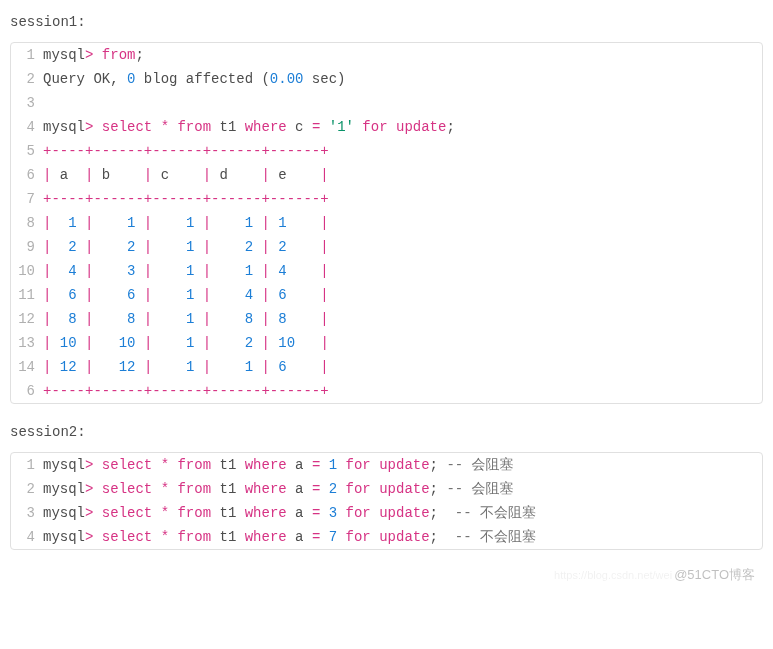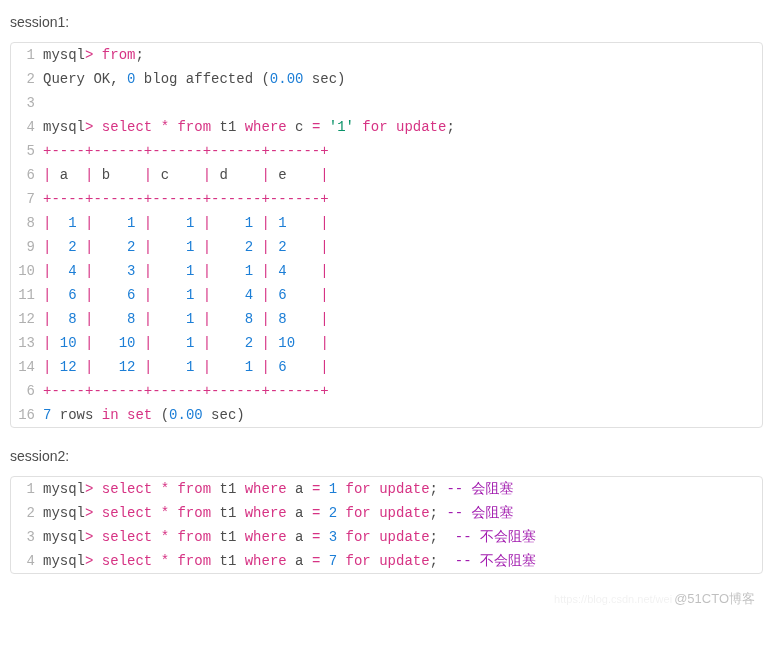--- a/index.html
+++ b/index.html
@@ -8,20 +8,21 @@
     background: #ffffff;
     font-family: -apple-system, BlinkMacSystemFont, "Segoe UI", Helvetica, Arial, sans-serif;
     font-size: 14px;
     color: #4d4d4d;
     width: 753px;
   }
   .label {
     font-size: 14px;
     color: #4d4d4d;
     margin: 4px 0 12px 0;
+    font-family: Liberation Mono, monospace;
   }
   .code-block {
     border: 1px solid #e0e0e0;
     border-radius: 4px;
     background: #ffffff;
     font-family: "SFMono-Regular", Consolas, "Liberation Mono", Menlo, monospace;
     font-size: 14px;
     line-height: 24px;
     overflow: hidden;
     margin-bottom: 20px;
@@ -39,21 +40,21 @@
     flex-shrink: 0;
   }
   .code {
     flex: 1;
     color: #4d4d4d;
   }
   .kw   { color: #d63384; }   
   .num  { color: #1c7ed6; }   
   .str  { color: #099268; }   
   .op   { color: #4d4d4d; }   
-  .cmt  { color: #a21caf; }   
+  .cmt  { color: #737373; }   
 
   .watermark {
     position: relative;
     text-align: right;
     font-size: 13px;
     color: rgba(0,0,0,0.25);
     margin-top: -4px;
     padding-right: 8px;
   }
   .watermark-faint {
@@ -76,21 +77,20 @@
     <div class="code-line"><span class="gutter">6</span><span class="code"><span class="kw">|</span><span class="op"> a  </span><span class="kw">|</span><span class="op"> b    </span><span class="kw">|</span><span class="op"> c    </span><span class="kw">|</span><span class="op"> d    </span><span class="kw">|</span><span class="op"> e    </span><span class="kw">|</span></span></div>
     <div class="code-line"><span class="gutter">7</span><span class="code"><span class="kw">+----+------+------+------+------+</span></span></div>
     <div class="code-line"><span class="gutter">8</span><span class="code"><span class="kw">|</span><span class="op">  </span><span class="num">1</span><span class="op"> </span><span class="kw">|</span><span class="op">    </span><span class="num">1</span><span class="op"> </span><span class="kw">|</span><span class="op">    </span><span class="num">1</span><span class="op"> </span><span class="kw">|</span><span class="op">    </span><span class="num">1</span><span class="op"> </span><span class="kw">|</span><span class="op"> </span><span class="num">1</span><span class="op">    </span><span class="kw">|</span></span></div>
     <div class="code-line"><span class="gutter">9</span><span class="code"><span class="kw">|</span><span class="op">  </span><span class="num">2</span><span class="op"> </span><span class="kw">|</span><span class="op">    </span><span class="num">2</span><span class="op"> </span><span class="kw">|</span><span class="op">    </span><span class="num">1</span><span class="op"> </span><span class="kw">|</span><span class="op">    </span><span class="num">2</span><span class="op"> </span><span class="kw">|</span><span class="op"> </span><span class="num">2</span><span class="op">    </span><span class="kw">|</span></span></div>
     <div class="code-line"><span class="gutter">10</span><span class="code"><span class="kw">|</span><span class="op">  </span><span class="num">4</span><span class="op"> </span><span class="kw">|</span><span class="op">    </span><span class="num">3</span><span class="op"> </span><span class="kw">|</span><span class="op">    </span><span class="num">1</span><span class="op"> </span><span class="kw">|</span><span class="op">    </span><span class="num">1</span><span class="op"> </span><span class="kw">|</span><span class="op"> </span><span class="num">4</span><span class="op">    </span><span class="kw">|</span></span></div>
     <div class="code-line"><span class="gutter">11</span><span class="code"><span class="kw">|</span><span class="op">  </span><span class="num">6</span><span class="op"> </span><span class="kw">|</span><span class="op">    </span><span class="num">6</span><span class="op"> </span><span class="kw">|</span><span class="op">    </span><span class="num">1</span><span class="op"> </span><span class="kw">|</span><span class="op">    </span><span class="num">4</span><span class="op"> </span><span class="kw">|</span><span class="op"> </span><span class="num">6</span><span class="op">    </span><span class="kw">|</span></span></div>
     <div class="code-line"><span class="gutter">12</span><span class="code"><span class="kw">|</span><span class="op">  </span><span class="num">8</span><span class="op"> </span><span class="kw">|</span><span class="op">    </span><span class="num">8</span><span class="op"> </span><span class="kw">|</span><span class="op">    </span><span class="num">1</span><span class="op"> </span><span class="kw">|</span><span class="op">    </span><span class="num">8</span><span class="op"> </span><span class="kw">|</span><span class="op"> </span><span class="num">8</span><span class="op">    </span><span class="kw">|</span></span></div>
     <div class="code-line"><span class="gutter">13</span><span class="code"><span class="kw">|</span><span class="op"> </span><span class="num">10</span><span class="op"> </span><span class="kw">|</span><span class="op">   </span><span class="num">10</span><span class="op"> </span><span class="kw">|</span><span class="op">    </span><span class="num">1</span><span class="op"> </span><span class="kw">|</span><span class="op">    </span><span class="num">2</span><span class="op"> </span><span class="kw">|</span><span class="op"> </span><span class="num">10</span><span class="op">   </span><span class="kw">|</span></span></div>
     <div class="code-line"><span class="gutter">14</span><span class="code"><span class="kw">|</span><span class="op"> </span><span class="num">12</span><span class="op"> </span><span class="kw">|</span><span class="op">   </span><span class="num">12</span><span class="op"> </span><span class="kw">|</span><span class="op">    </span><span class="num">1</span><span class="op"> </span><span class="kw">|</span><span class="op">    </span><span class="num">1</span><span class="op"> </span><span class="kw">|</span><span class="op"> </span><span class="num">6</span><span class="op">    </span><span class="kw">|</span></span></div>
     <div class="code-line"><span class="gutter">6</span><span class="code"><span class="kw">+----+------+------+------+------+</span></span></div>
-    <div class="code-line"><span class="gutter">16</span><span class="code"><span class="num">7</span><span class="op"> rows </span><span class="kw">in</span><span class="op"> </span><span class="kw">set</span><span class="op"> (</span><span class="num">0.00</span><span class="op"> sec)</span></span></div>
   </div>
 
 <div class="label">session2:</div>
 
 <div class="code-block" id="block2">
     <div class="code-line"><span class="gutter">1</span><span class="code"><span class="op">mysql</span><span class="kw">&gt; </span><span class="kw">select</span><span class="op"> </span><span class="kw">*</span><span class="op"> </span><span class="kw">from</span><span class="op"> t1 </span><span class="kw">where</span><span class="op"> a </span><span class="kw">=</span><span class="op"> </span><span class="num">1</span><span class="op"> </span><span class="kw">for</span><span class="op"> </span><span class="kw">update</span><span class="op">;</span><span class="cmt"> -- 会阻塞</span></span></div>
     <div class="code-line"><span class="gutter">2</span><span class="code"><span class="op">mysql</span><span class="kw">&gt; </span><span class="kw">select</span><span class="op"> </span><span class="kw">*</span><span class="op"> </span><span class="kw">from</span><span class="op"> t1 </span><span class="kw">where</span><span class="op"> a </span><span class="kw">=</span><span class="op"> </span><span class="num">2</span><span class="op"> </span><span class="kw">for</span><span class="op"> </span><span class="kw">update</span><span class="op">;</span><span class="cmt"> -- 会阻塞</span></span></div>
     <div class="code-line"><span class="gutter">3</span><span class="code"><span class="op">mysql</span><span class="kw">&gt; </span><span class="kw">select</span><span class="op"> </span><span class="kw">*</span><span class="op"> </span><span class="kw">from</span><span class="op"> t1 </span><span class="kw">where</span><span class="op"> a </span><span class="kw">=</span><span class="op"> </span><span class="num">3</span><span class="op"> </span><span class="kw">for</span><span class="op"> </span><span class="kw">update</span><span class="op">;</span><span class="cmt">  -- 不会阻塞</span></span></div>
     <div class="code-line"><span class="gutter">4</span><span class="code"><span class="op">mysql</span><span class="kw">&gt; </span><span class="kw">select</span><span class="op"> </span><span class="kw">*</span><span class="op"> </span><span class="kw">from</span><span class="op"> t1 </span><span class="kw">where</span><span class="op"> a </span><span class="kw">=</span><span class="op"> </span><span class="num">7</span><span class="op"> </span><span class="kw">for</span><span class="op"> </span><span class="kw">update</span><span class="op">;</span><span class="cmt">  -- 不会阻塞</span></span></div>
   </div>

